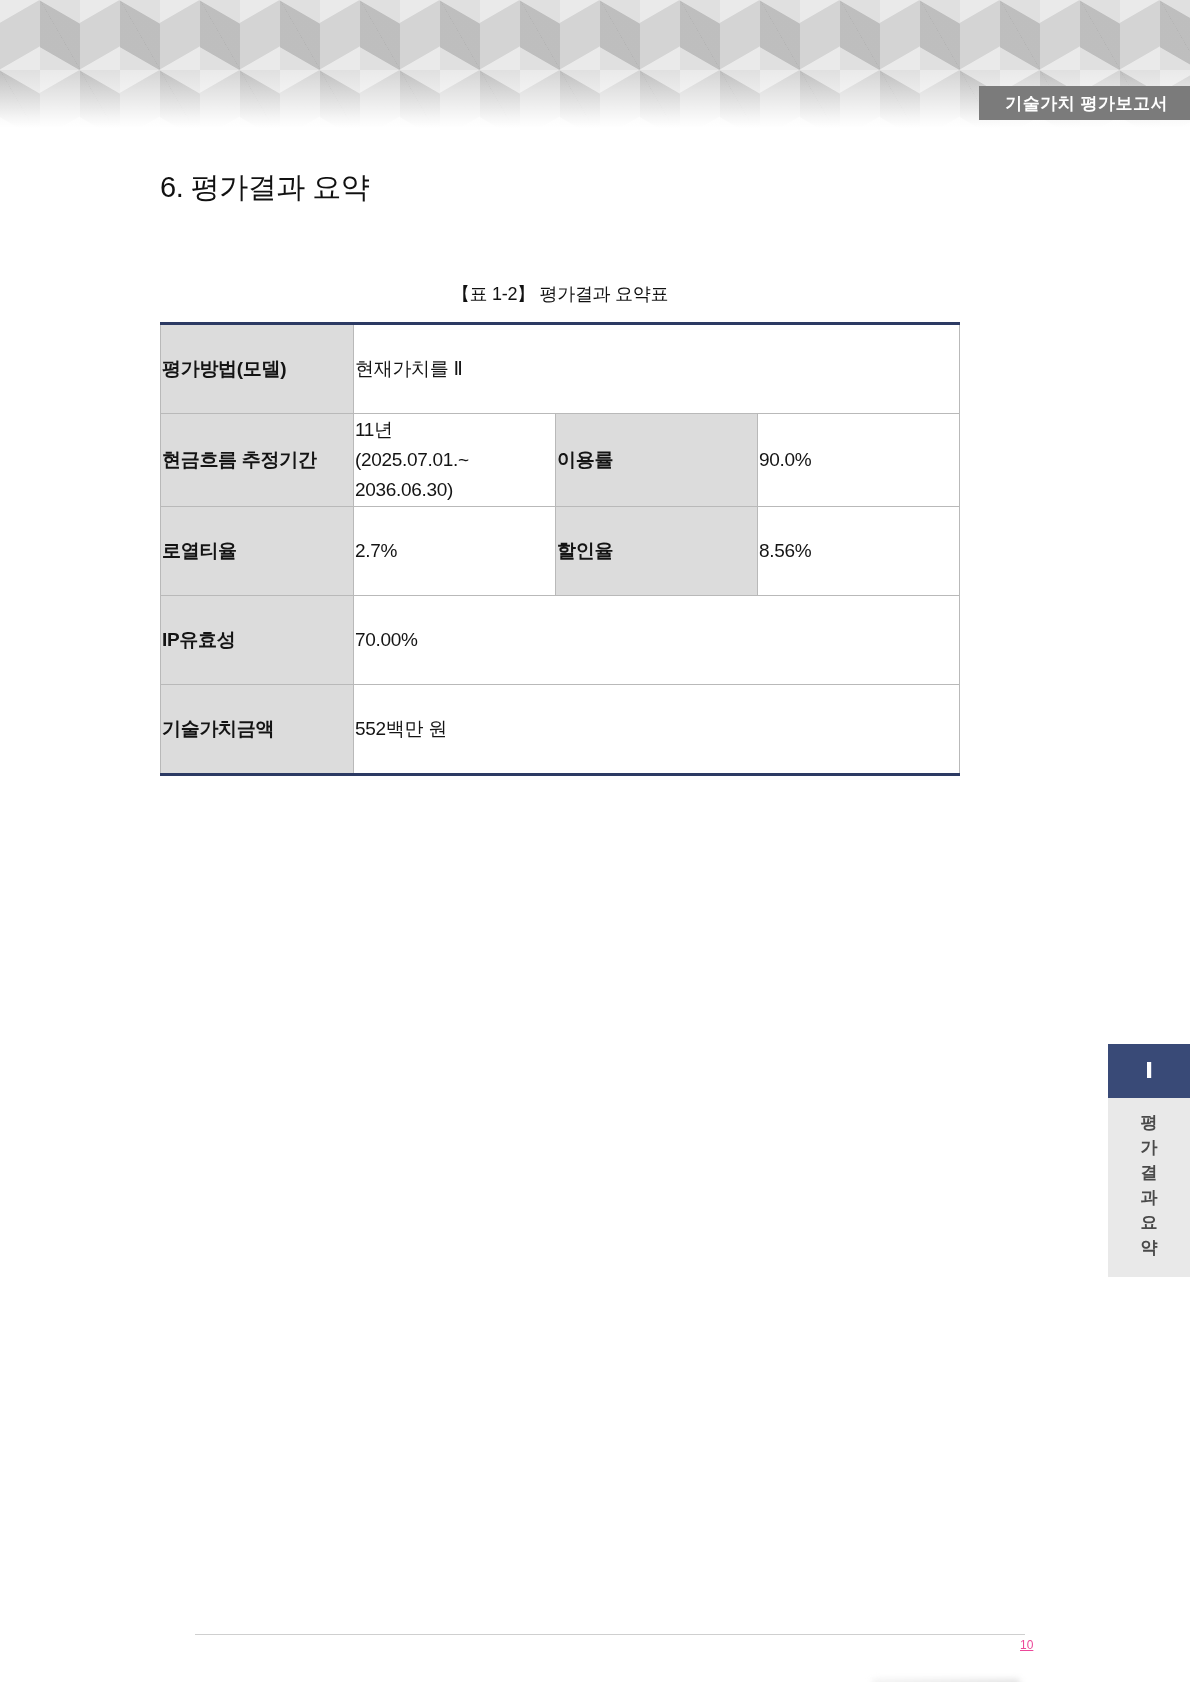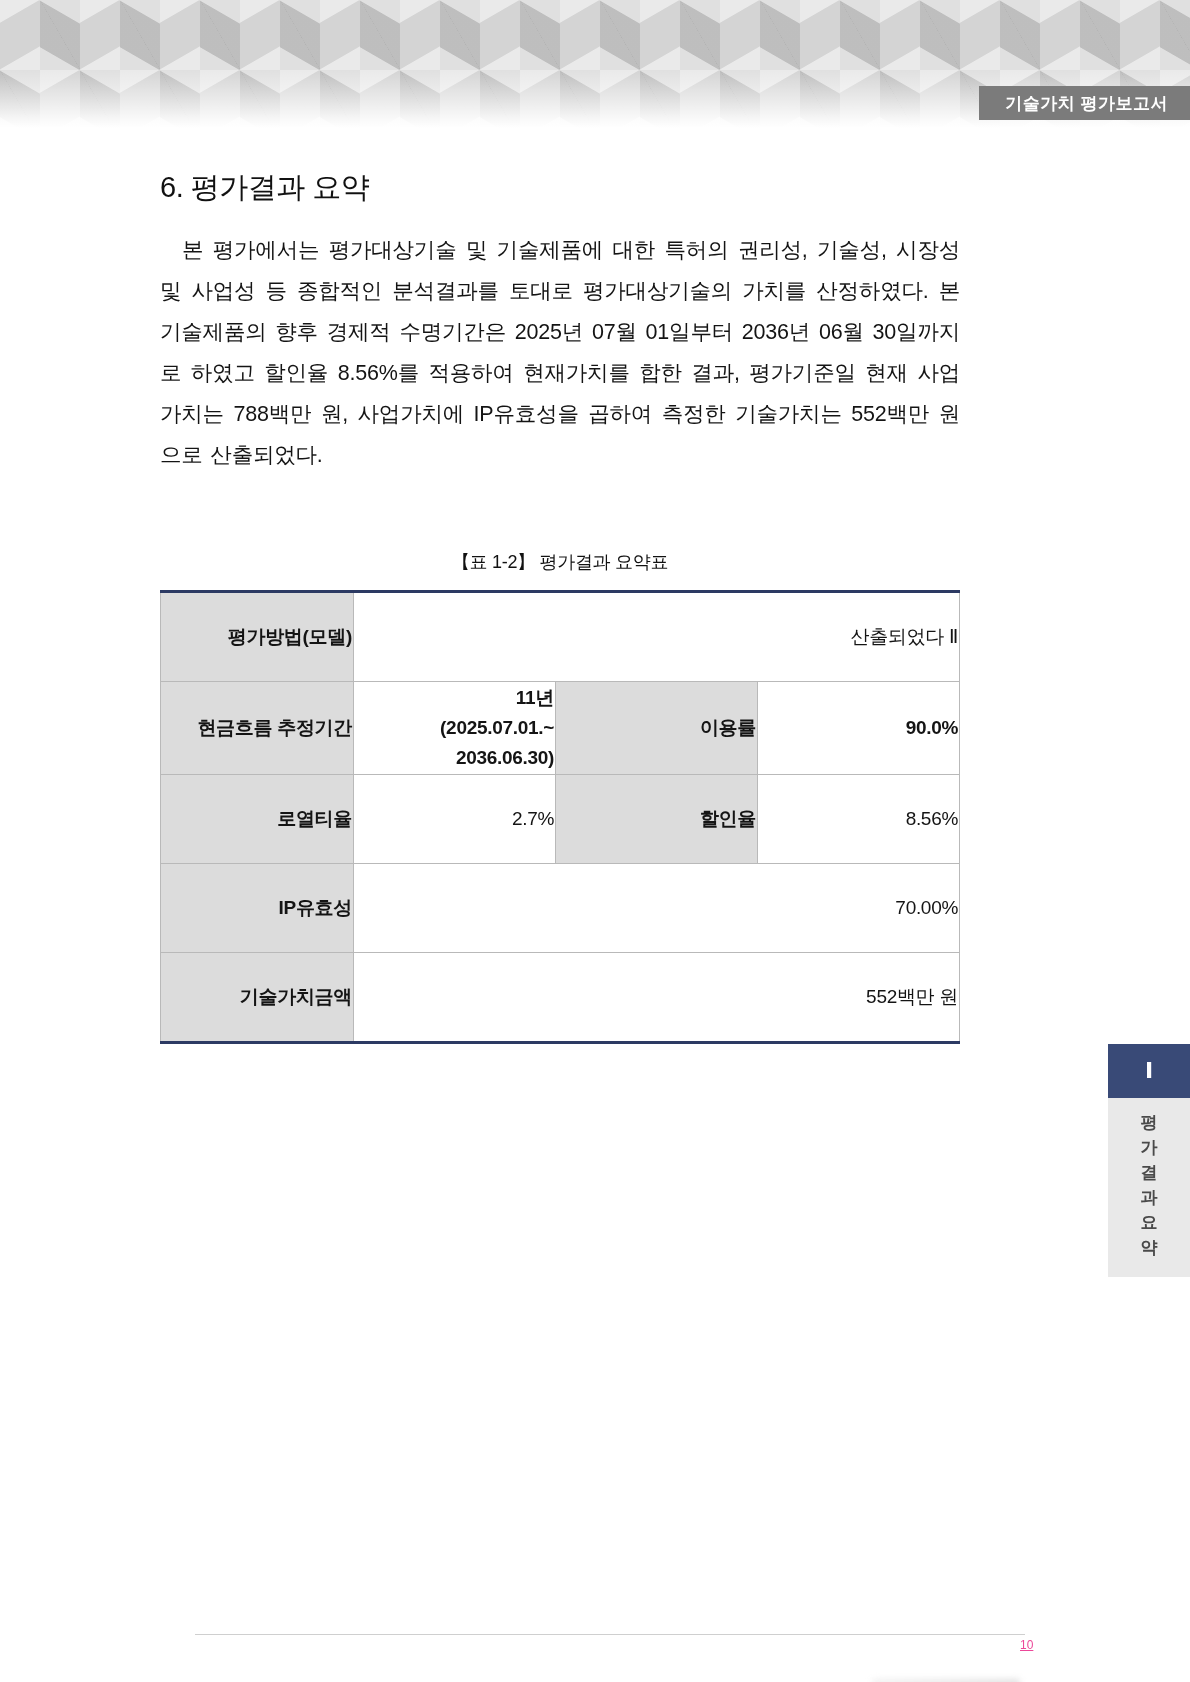--- a/index.html
+++ b/index.html
@@ -115,39 +115,39 @@
     border-collapse: collapse;
     width: 800px;
     table-layout: fixed;
     border-top: 3px solid #2c3a63;
     border-bottom: 3px solid #2c3a63;
   }
   table.summary td {
     border: 1px solid #b9b9b9;
     height: 86px;
     font-size: 19px;
-    text-align: right;
+    text-align: left;
     vertical-align: middle;
     letter-spacing: -0.3px;
     color: #141414;
   }
   table.summary td.head {
     background: #dcdcdc;
     font-weight: bold;
     width: 190px;
   }
   table.summary td.subhead {
     background: #dcdcdc;
     font-weight: bold;
     width: 150px;
   }
   table.summary td.multiline {
     line-height: 30px;
   }
-  .row-tall td { height: 132px; font-weight: bold; }
+  .row-tall td { height: 132px; }
   .row-mid td { height: 100px; }
 
   
   .side-tab {
     position: absolute;
     right: 0;
     top: 916px;
     width: 82px;
     background: transparent;
   }
@@ -218,29 +218,28 @@
     <span>기술가치 평가보고서</span>
   </div>
 </div>
 
 <div class="page">
 
   <div class="content">
 
     <h1 class="section-title">6. 평가결과 요약</h1>
 
-    <p class="body-text">본 평가에서는 평가대상기술 및 기술제품에 대한 특허의 권리성, 기술성, 시장성 및 사업성 등 종합적인 분석결과를 토대로 평가대상기술의 가치를 산정하였다. 본 기술제품의 향후 경제적 수명기간은 2025년 07월 01일부터 2036년 06월 30일까지로 하였고 할인율 8.56%를 적용하여 현재가치를 합한 결과, 평가기준일 현재 사업가치는 788백만 원, 사업가치에 IP유효성을 곱하여 측정한 기술가치는 552백만 원으로 산출되었다.</p>
 
     <div class="table-caption">【표 1-2】 평가결과 요약표</div>
 
     <table class="summary">
       <tbody>
         <tr class="row-mid">
           <td class="head">평가방법(모델)</td>
-          <td colspan="3">산출되었다 Ⅱ</td>
+          <td colspan="3">현재가치를 Ⅱ</td>
         </tr>
         <tr class="row-tall">
           <td class="head">현금흐름 추정기간</td>
           <td class="multiline" style="white-space: pre-line;">11년
 (2025.07.01.~
 2036.06.30)</td>
           <td class="subhead">이용률</td>
           <td>90.0%</td>
         </tr>
         <tr>

